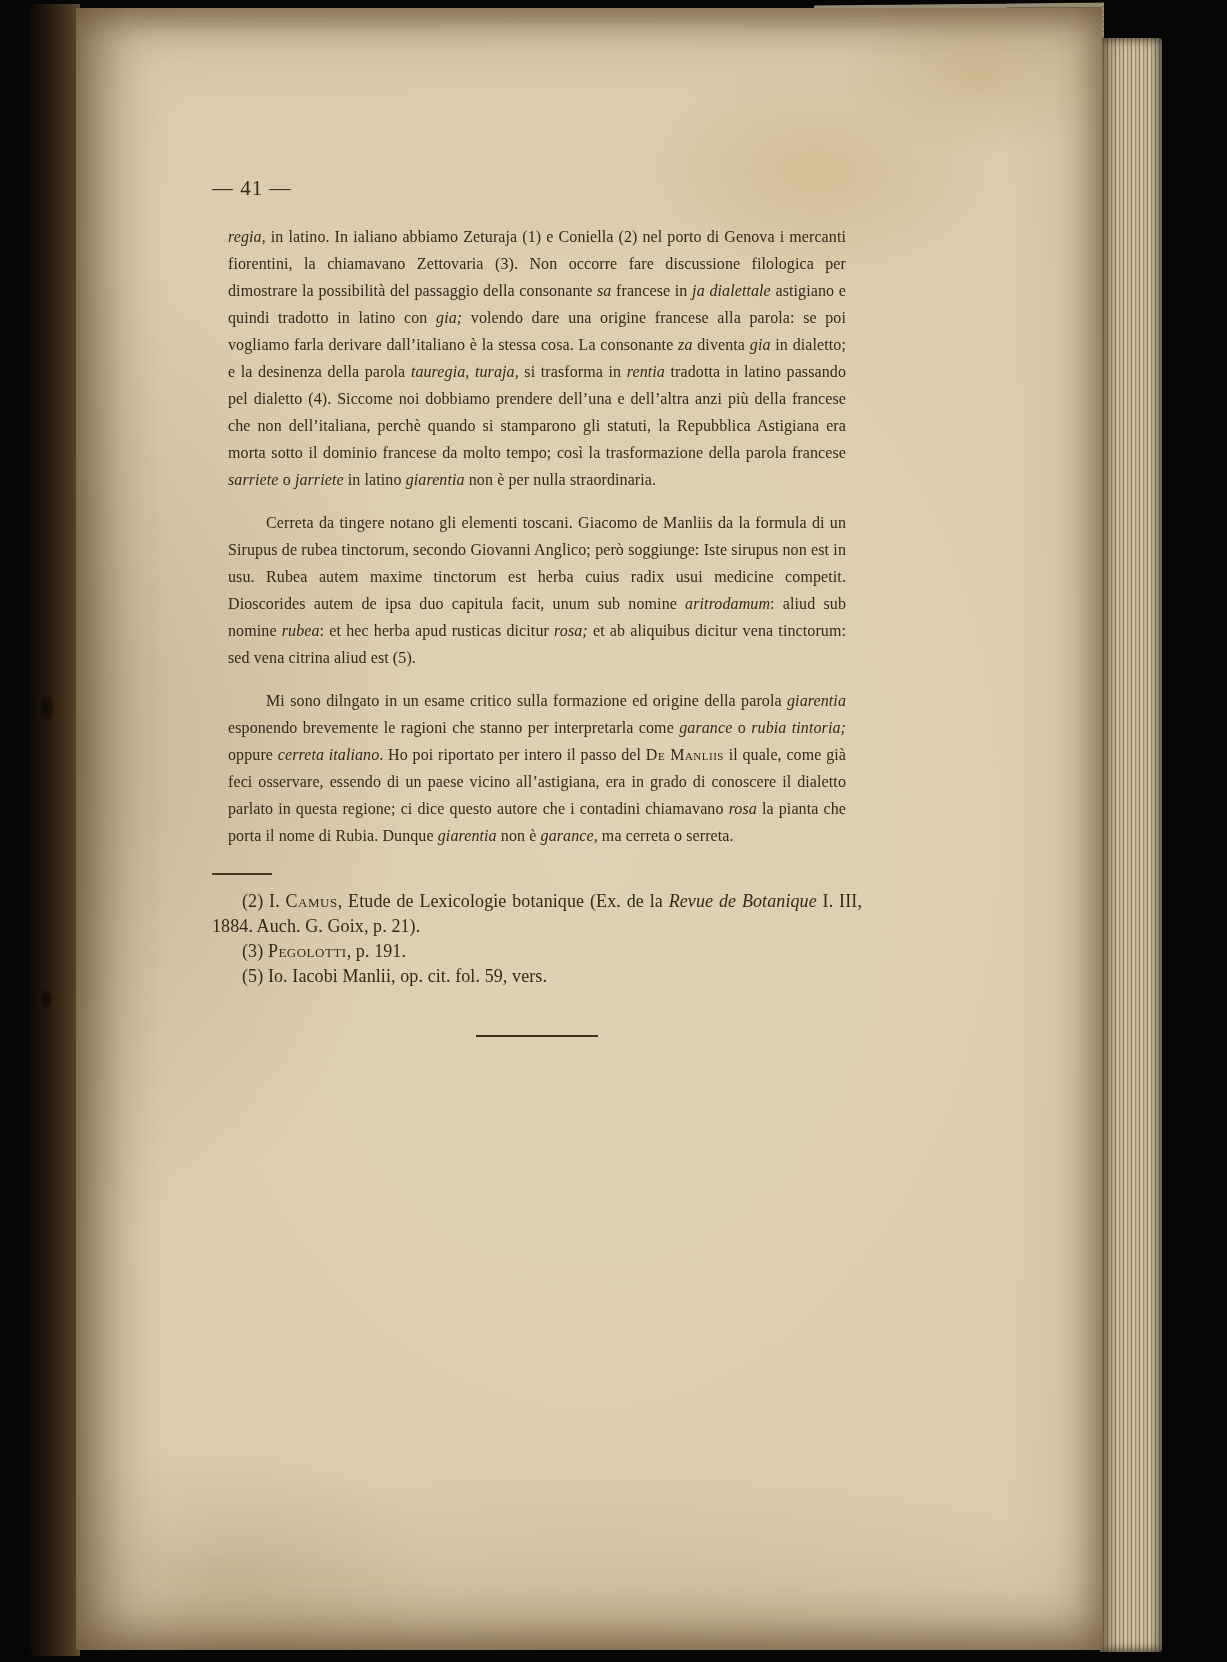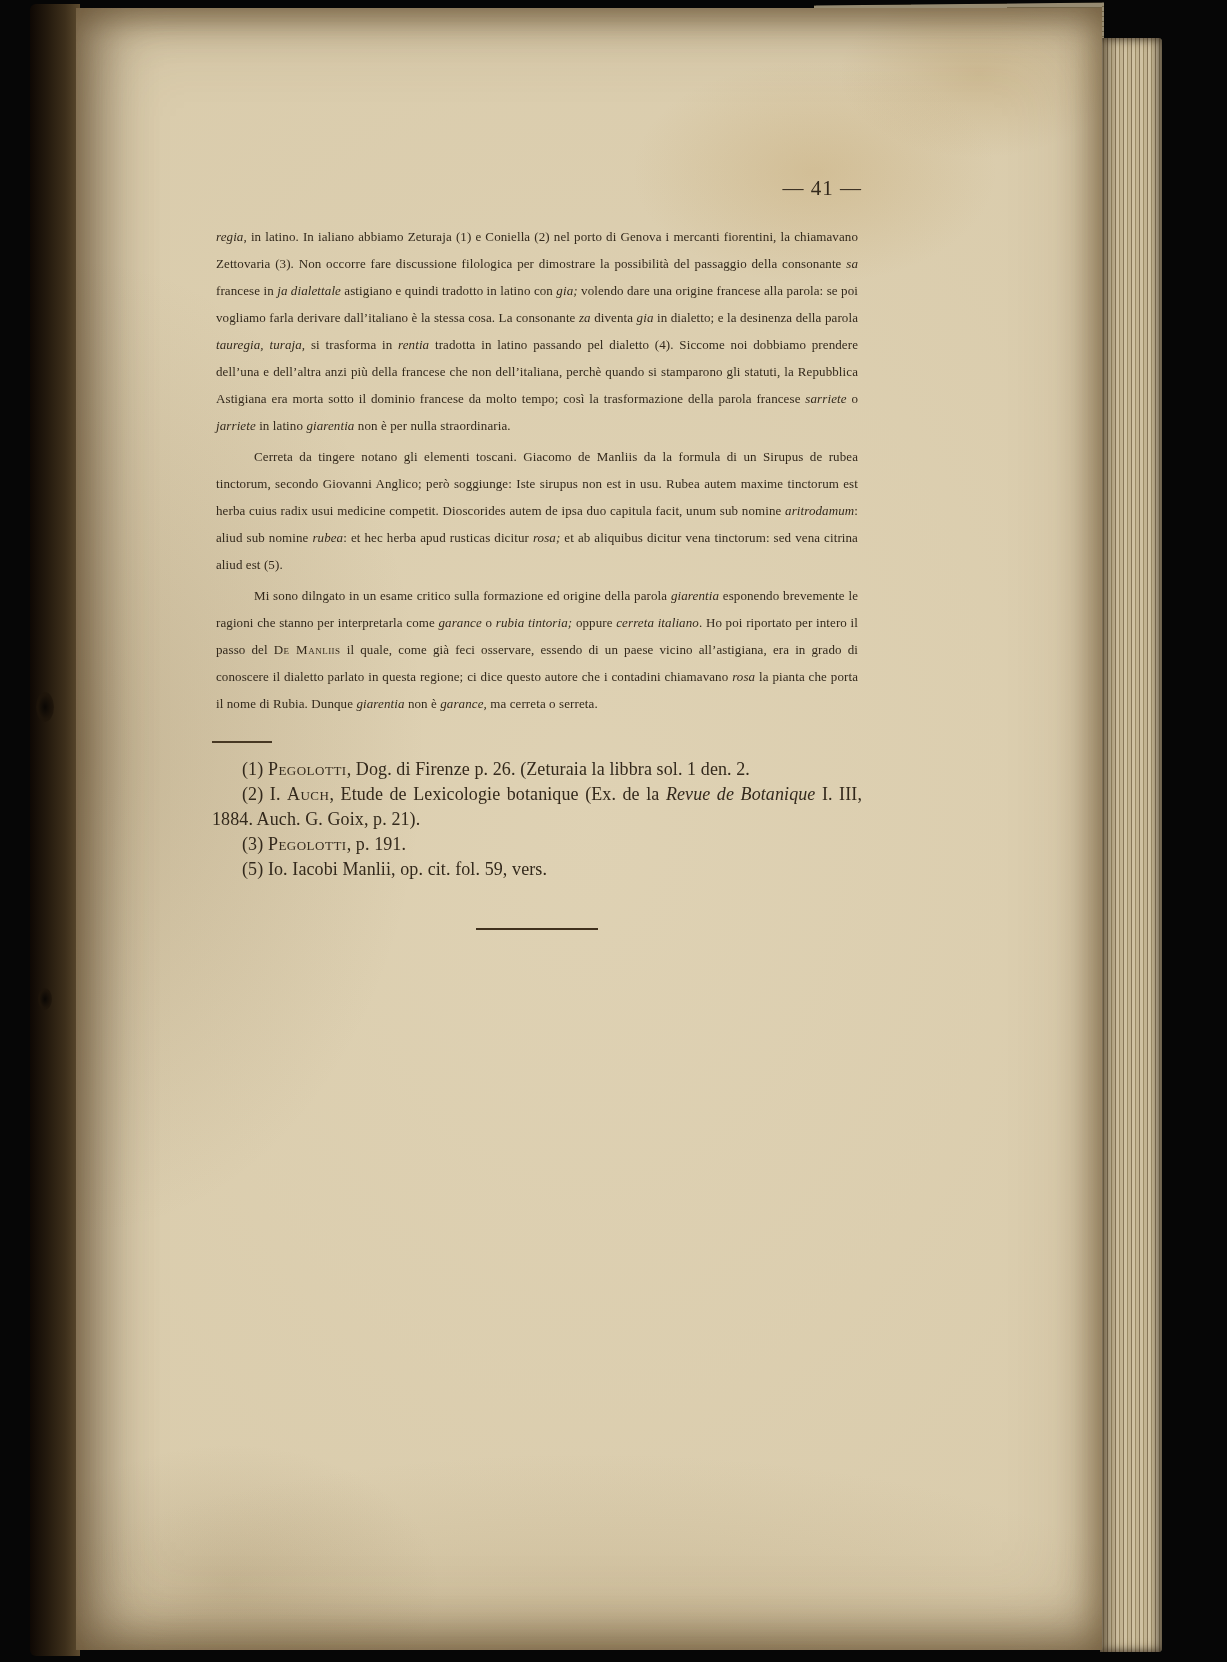--- a/index.html
+++ b/index.html
@@ -86,28 +86,28 @@
       inset 0 -20px 40px rgba(105,82,48,.28);
   }
   .content {
     position: absolute;
     left: 136px;   
     top: 168px;
     width: 650px;
     color: #33291c;
   }
   .page-number {
-    text-align: right;
+    text-align: left;
     font-size: 21px;
     letter-spacing: 1px;
     margin: 0 0 22px 0;
   }
   .body-text p {
-    margin: 4px;
-    font-size: 13px;
+    margin: 16px;
+    font-size: 16px;
     line-height: 27px;
     text-align: justify;
     text-indent: 38px;
     letter-spacing: 0.1px;
   }
   .body-text p.no-indent { text-indent: 0; }
   .sc { font-variant: small-caps; letter-spacing: .5px; }
   .footnote-rule {
     width: 60px;
     height: 2px;
@@ -149,22 +149,21 @@
 
       <div class="body-text">
         <p class="no-indent"><i>regia</i>, in latino. In ialiano abbiamo Zeturaja (1) e Coniella (2) nel porto di Genova i mercanti fiorentini, la chiamavano Zettovaria (3). Non occorre fare discussione filologica per dimostrare la possibilità del passaggio della consonante <i>sa</i> francese in <i>ja dialettale</i> astigiano e quindi tradotto in latino con <i>gia;</i> volendo dare una origine francese alla parola: se poi vogliamo farla derivare dall’italiano è la stessa cosa. La consonante <i>za</i> diventa <i>gia</i> in dialetto; e la desinenza della parola <i>tauregia, turaja,</i> si trasforma in <i>rentia</i> tradotta in latino passando pel dialetto (4). Siccome noi dobbiamo prendere dell’una e dell’altra anzi più della francese che non dell’italiana, perchè quando si stamparono gli statuti, la Repubblica Astigiana era morta sotto il dominio francese da molto tempo; così la trasformazione della parola francese <i>sarriete</i> o <i>jarriete</i> in latino <i>giarentia</i> non è per nulla straordinaria.</p>
         <p>Cerreta da tingere notano gli elementi toscani. Giacomo de Manliis da la formula di un Sirupus de rubea tinctorum, secondo Giovanni Anglico; però soggiunge: Iste sirupus non est in usu. Rubea autem maxime tinctorum est herba cuius radix usui medicine competit. Dioscorides autem de ipsa duo capitula facit, unum sub nomine <i>aritrodamum</i>: aliud sub nomine <i>rubea</i>: et hec herba apud rusticas dicitur <i>rosa;</i> et ab aliquibus dicitur vena tinctorum: sed vena citrina aliud est (5).</p>
         <p>Mi sono dilngato in un esame critico sulla formazione ed origine della parola <i>giarentia</i> esponendo brevemente le ragioni che stanno per interpretarla come <i>garance</i> o <i>rubia tintoria;</i> oppure <i>cerreta italiano</i>. Ho poi riportato per intero il passo del <span class="sc">De Manliis</span> il quale, come già feci osservare, essendo di un paese vicino all’astigiana, era in grado di conoscere il dialetto parlato in questa regione; ci dice questo autore che i contadini chiamavano <i>rosa</i> la pianta che porta il nome di Rubia. Dunque <i>giarentia</i> non è <i>garance,</i> ma cerreta o serreta.</p>
       </div>
 
       <hr class="footnote-rule">
 
       <div class="footnotes">
-        <p>(1) <span class="sc">Pegolotti</span>, Dog. di Firenze p. 26. (Zeturaia la libbra sol. 1 den. 2.</p>
-        <p>(2) I. <span class="sc">Auch</span>, Etude de Lexicologie botanique (Ex. de la <i>Revue de Botanique</i> I. III, 1884. Auch. G. Goix, p. 21).</p>
+        <p>(2) I. <span class="sc">Camus</span>, Etude de Lexicologie botanique (Ex. de la <i>Revue de Botanique</i> I. III, 1884. Auch. G. Goix, p. 21).</p>
         <p>(3) <span class="sc">Pegolotti</span>, p. 191.</p>
         <p>(5) Io. Iacobi Manlii, op. cit. fol. 59, vers.</p>
       </div>
 
       <hr class="end-rule">
 
     </div>
   </div>
 </div>
 

